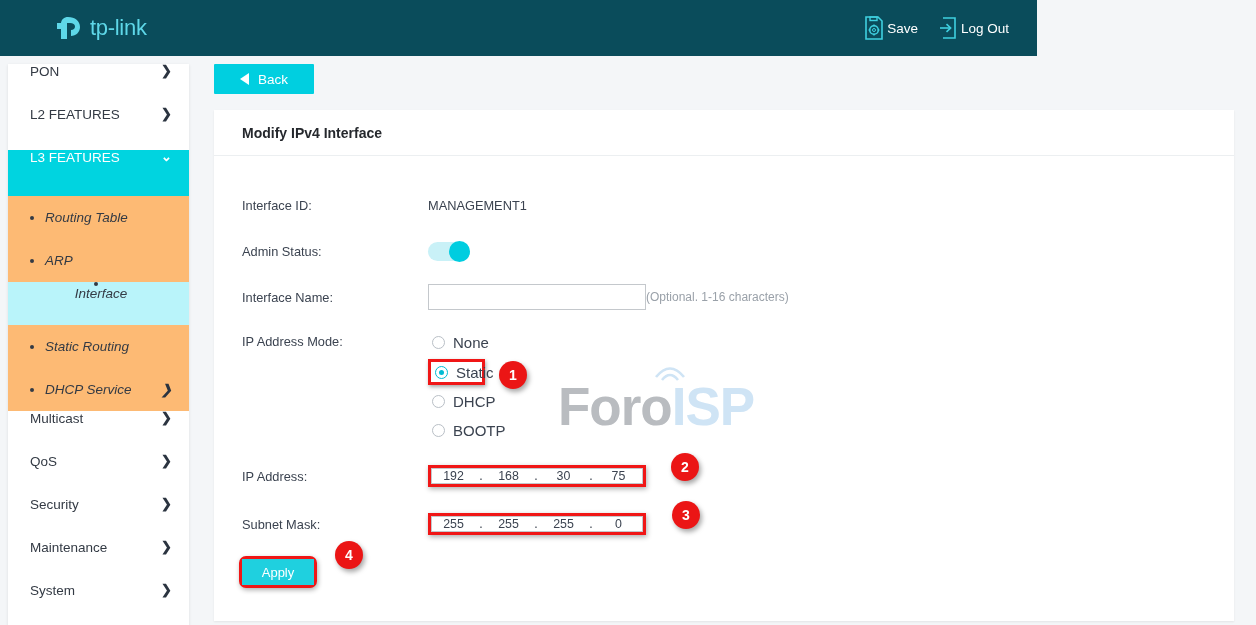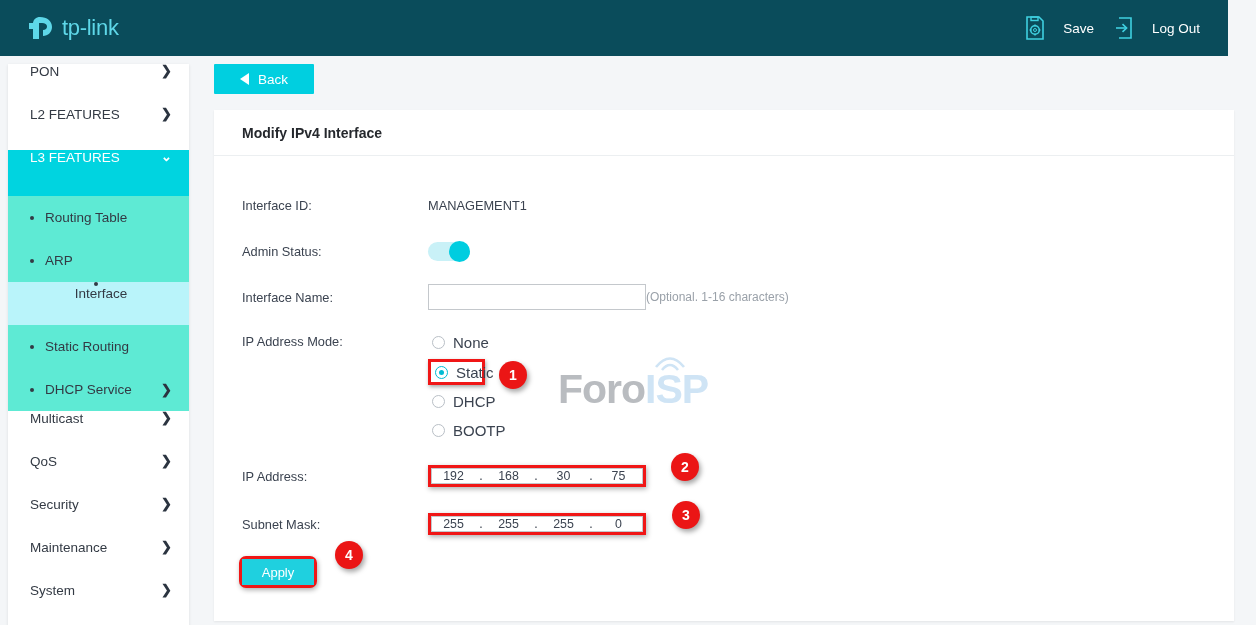--- a/index.html
+++ b/index.html
@@ -6,36 +6,36 @@
   html, body {
     width: 1256px; height: 625px;
     font-family: "Liberation Sans", sans-serif;
     background: #f4f6f8;
     overflow: hidden;
   }
 
   
   .header {
     position: absolute; top: 0; left: 0;
-    width: 1228px; height: 56px;
+    width: 1037px; height: 56px;
     background: #0a4c5b;
-    display: flex; align-items: center;
+    display: flex; align-items: center; padding-left: 28px;
   }
   .logo-wrap { display: flex; align-items: center; margin-left: 27px; }
   .logo-mark { width: 30px; height: 30px; position: relative; }
   .logo-text {
     color: #5ed7e8; font-size: 22px; margin-left: 5px;
     letter-spacing: -0.3px; font-weight: 400;
   }
   .header-actions {
     margin-left: auto; margin-right: 28px;
     display: flex; align-items: center; gap: 18px;
   }
   .hdr-btn {
-    display: flex; align-items: center; gap: 16px;
+    display: flex; align-items: center; gap: 1px;
     cursor: pointer;
   }
   .hdr-btn .lbl { color: #ffffff; font-size: 13.5px; }
   .hdr-icon { width: 24px; height: 26px; display: block; }
 
   
   .sidebar {
     position: absolute; top: 64px; left: 8px;
     width: 181px;
     background: #ffffff;
@@ -56,21 +56,21 @@
     color: #ffffff;
     height: 46px;
   }
   .menu-item .caret {
     margin-left: auto;
     font-size: 13px; font-weight: bold;
     color: #2b3440;
     line-height: 1;
   }
   .menu-item.active .caret { color: #ffffff; }
-  .submenu { background: #5eead4; }
+  .submenu { background: #fdba74; font-style: italic; }
   .sub-item {
     height: 43px;
     display: flex; align-items: center;
     padding: 0 17px 0 22px;
     font-size: 13.5px; color: #333a44;
     cursor: pointer;
   }
   .sub-item.selected { background: #b9f4fa; flex-direction: column; }
   .sub-item .bullet {
     width: 4px; height: 4px; border-radius: 50%;
@@ -221,22 +221,22 @@
     width: 28px; height: 28px; border-radius: 50%;
     background: #eb1515; color: #ffffff;
     font-size: 14px; font-weight: bold;
     display: flex; align-items: center; justify-content: center;
     box-shadow: 2px 3px 5px rgba(0,0,0,0.35);
   }
 
   
   .watermark {
     position: absolute;
-    left: 344px; top: 210px;
-    font-size: 41px; font-weight: bold;
+    left: 344px; top: 220px;
+    font-size: 53px; font-weight: bold;
     letter-spacing: -1px;
     user-select: none; pointer-events: none;
   }
   .wm-foro { color: #b9bcc0; }
   .wm-isp { color: #cfe4f5; }
   .wm-arc {
     position: absolute; left: 95px; top: -14px;
     width: 34px; height: 20px;
   }
 </style>

